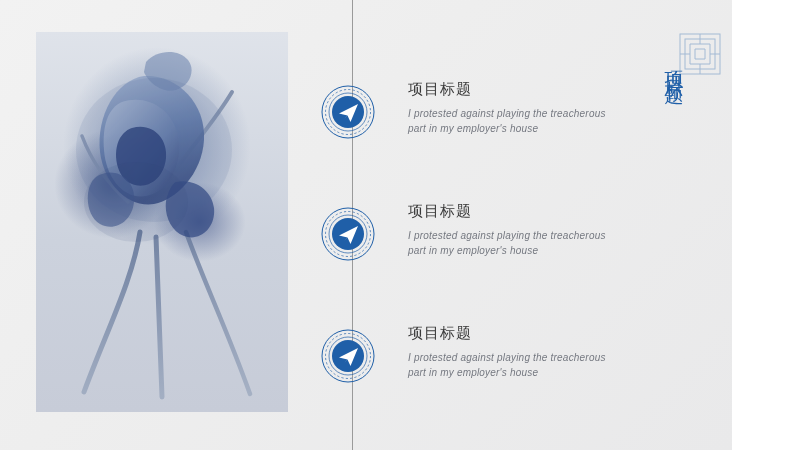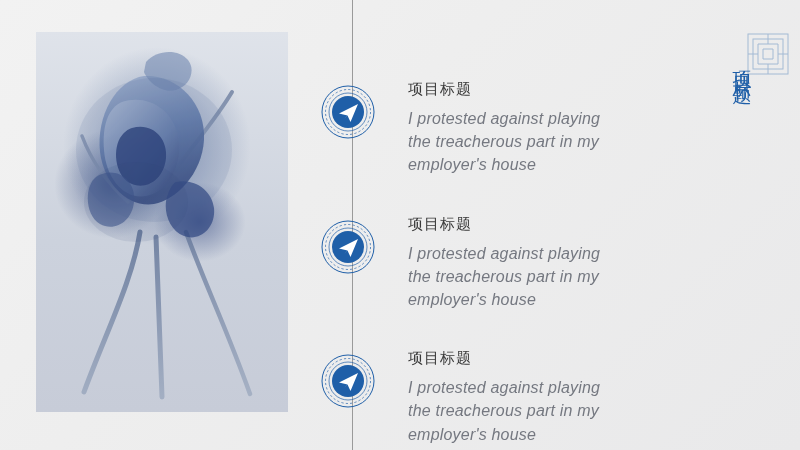--- a/index.html
+++ b/index.html
@@ -8,24 +8,25 @@
   }
   body {
     width: 800px;
     height: 450px;
     overflow: hidden;
     font-family: "Liberation Sans", sans-serif;
     background: #ffffff;
   }
   .slide {
     position: relative;
-    width: 800px;
+    width: 700px;
     height: 450px;
     background: linear-gradient(135deg, #f2f2f2 0%, #eeeeee 40%, #e9e9ea 100%);
     overflow: hidden;
+    padding-left: 32px;
   }
   
   .divider {
     position: absolute;
     left: 352px;
     top: 0;
     width: 1px;
     height: 450px;
     background: #9a9a9a;
   }
@@ -79,21 +80,21 @@
     padding-top: 2px;
   }
   .row-title {
     font-size: 15px;
     color: #3a3a3a;
     letter-spacing: 1px;
     margin: 0 0 8px 0;
     font-weight: normal;
   }
   .row-body {
-    font-size: 16px;
+    font-size: 10px;
     line-height: 1.45;
     color: #6b6f78;
     width: 218px;
     letter-spacing: 0.2px;
     font-style: italic;
     opacity: 0.92;
   }
   
   .vtitle {
     position: absolute;

